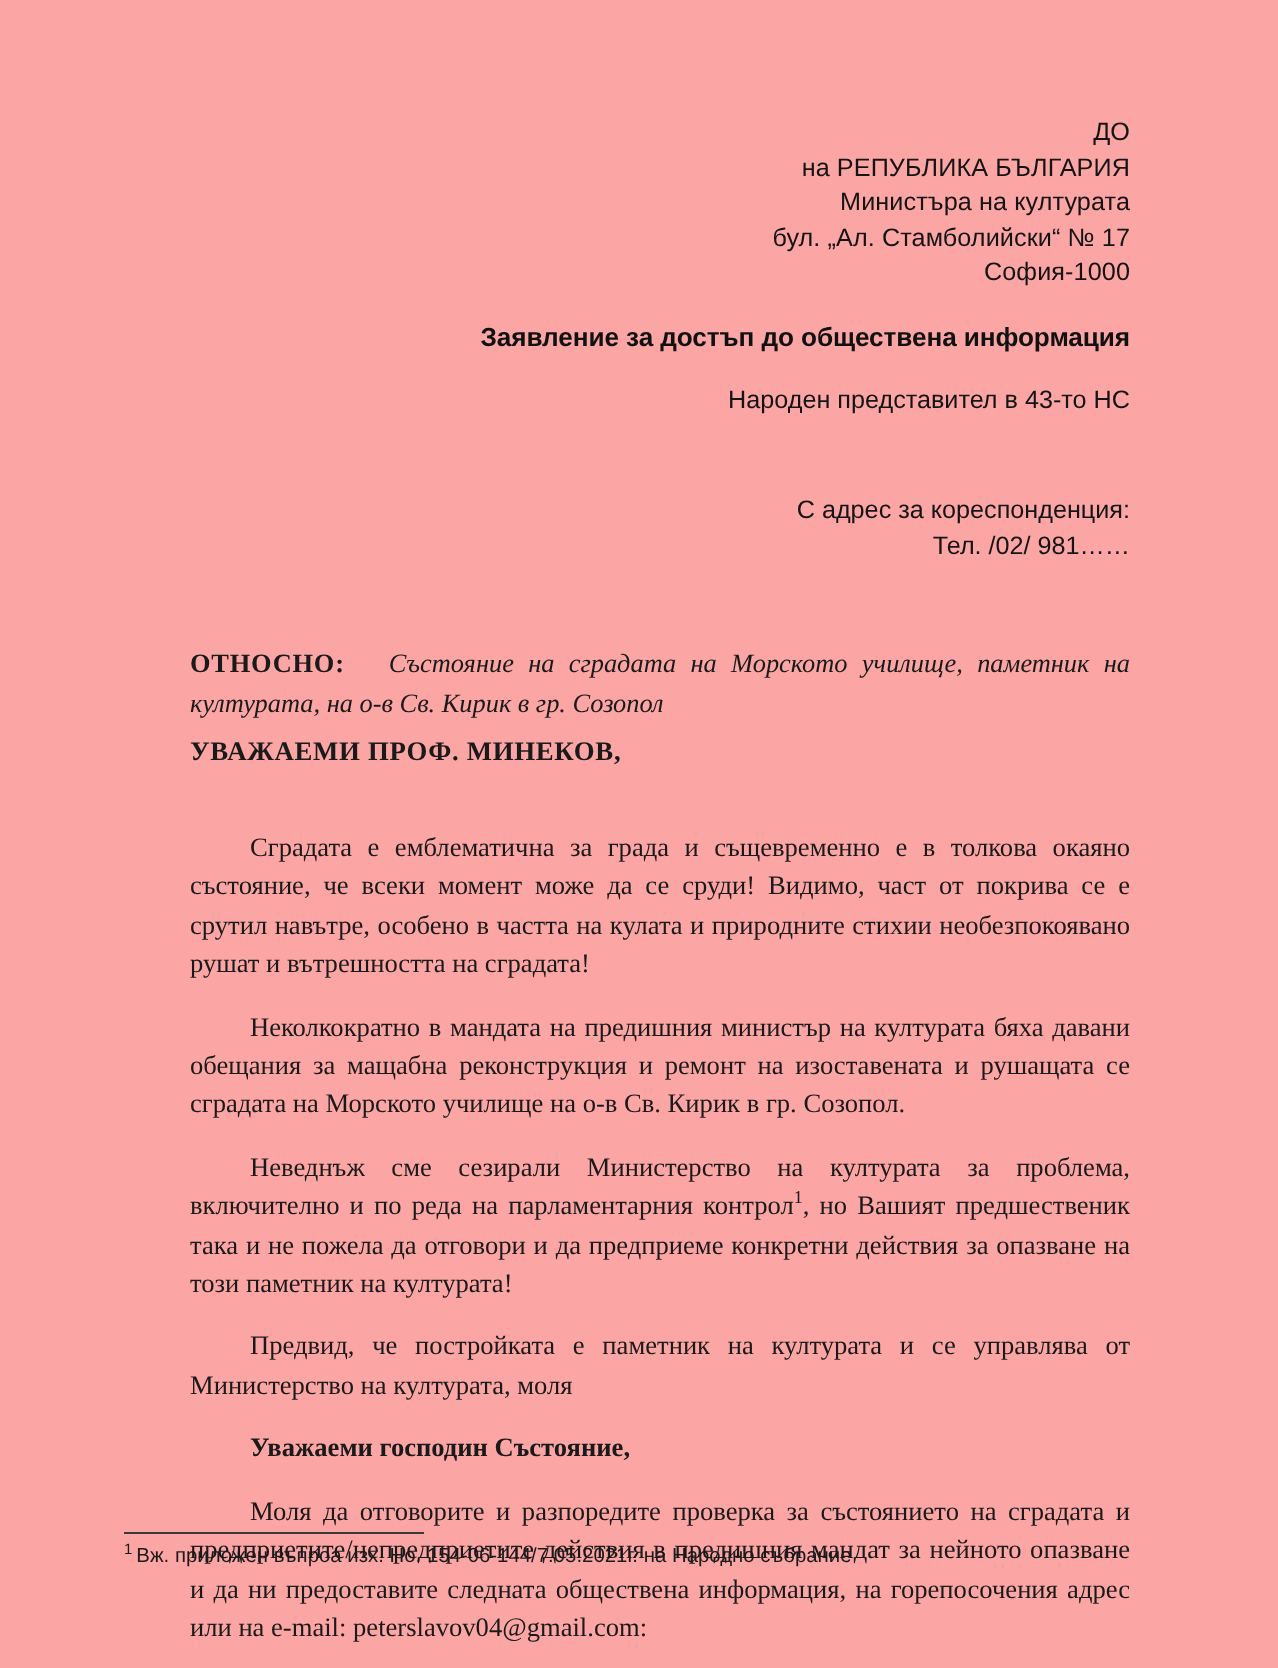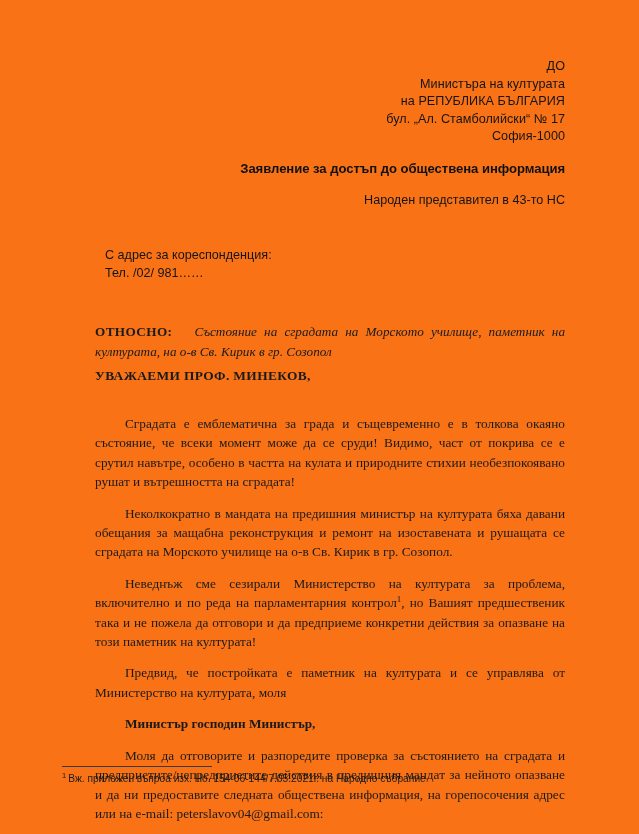--- a/index.html
+++ b/index.html
@@ -15,21 +15,21 @@
     font-family: "Liberation Serif", "DejaVu Serif", serif;
     color: #1a1a1a;
     position: relative;
   }
 
   .page {
     position: relative;
     width: 639px;
     height: 834px;
     box-sizing: border-box;
-    background: #f97316;
+    background: #fca5a5;
   }
 
   
   .addressee {
     position: absolute;
     top: 58px;
     right: 74px;
     width: 420px;
     text-align: right;
     font-family: "Liberation Sans", "DejaVu Sans", sans-serif;
@@ -68,21 +68,21 @@
     color: #141414;
   }
   .sender div { white-space: nowrap; }
 
   
   .corr {
     position: absolute;
     top: 247px;
     right: 74px;
     width: 460px;
-    text-align: left;
+    text-align: right;
     font-family: "Liberation Sans", "DejaVu Sans", sans-serif;
     font-size: 12.6px;
     line-height: 17.6px;
     color: #141414;
   }
   .corr div { white-space: nowrap; }
 
   
   .subject {
     position: absolute;
@@ -169,22 +169,22 @@
     margin-right: 2px;
   }
 </style>
 </head>
 <body>
 
 <div class="page">
 
   <div class="addressee">
     <div>ДО</div>
+    <div>на РЕПУБЛИКА БЪЛГАРИЯ</div>
     <div>Министъра на културата</div>
-    <div>на РЕПУБЛИКА БЪЛГАРИЯ</div>
     <div>бул. „Ал. Стамболийски“ № 17</div>
     <div>София-1000</div>
   </div>
 
   <div class="doc-title">Заявление за достъп до обществена информация</div>
 
   <div class="sender">
     <div>Народен представител в 43-то НС</div>
   </div>
 
@@ -197,21 +197,21 @@
     <span class="subject-label">ОТНОСНО:</span><span class="subject-text">Състояние на сградата на Морското училище, паметник на културата, на о-в Св. Кирик в гр. Созопол</span>
   </div>
 
   <div class="salutation-main">УВАЖАЕМИ ПРОФ. МИНЕКОВ,</div>
 
   <div class="body-block">
     <p class="para">Сградата е емблематична за града и същевременно е в толкова окаяно състояние, че всеки момент може да се сруди! Видимо, част от покрива се е срутил навътре, особено в частта на кулата и природните стихии необезпокоявано рушат и вътрешността на сградата!</p>
     <p class="para">Неколкократно в мандата на предишния министър на културата бяха давани обещания за мащабна реконструкция и ремонт на изоставената и рушащата се сградата на Морското училище на о-в Св. Кирик в гр. Созопол.</p>
     <p class="para"><span>Неведнъж сме сезирали Министерство на културата за проблема, включително и по реда на парламентарния контрол</span><sup class="fn-ref">1</sup><span>, но Вашият предшественик така и не пожела да отговори и да предприеме конкретни действия за опазване на този паметник на културата!</span></p>
     <p class="para">Предвид, че постройката е паметник на културата и се управлява от Министерство на културата, моля</p>
-    <p class="sub-salutation">Министър господин Министър,</p>
+    <p class="sub-salutation">Уважаеми господин Състояние,</p>
     <p class="para">Моля да отговорите и разпоредите проверка за състоянието на сградата и предприетите/непредприетите действия в предишния мандат за нейното опазване и да ни предоставите следната обществена информация, на горепосочения адрес или на e-mail: peterslavov04@gmail.com:</p>
   </div>
 
   <div class="footnote-rule"></div>
 
   <div class="footnote">
     <sup>1</sup><span>Вж. приложен въпроа изх. Но. 154-06-144/7.05.2021г. на Народно събрание</span>
   </div>
 
 </div>

